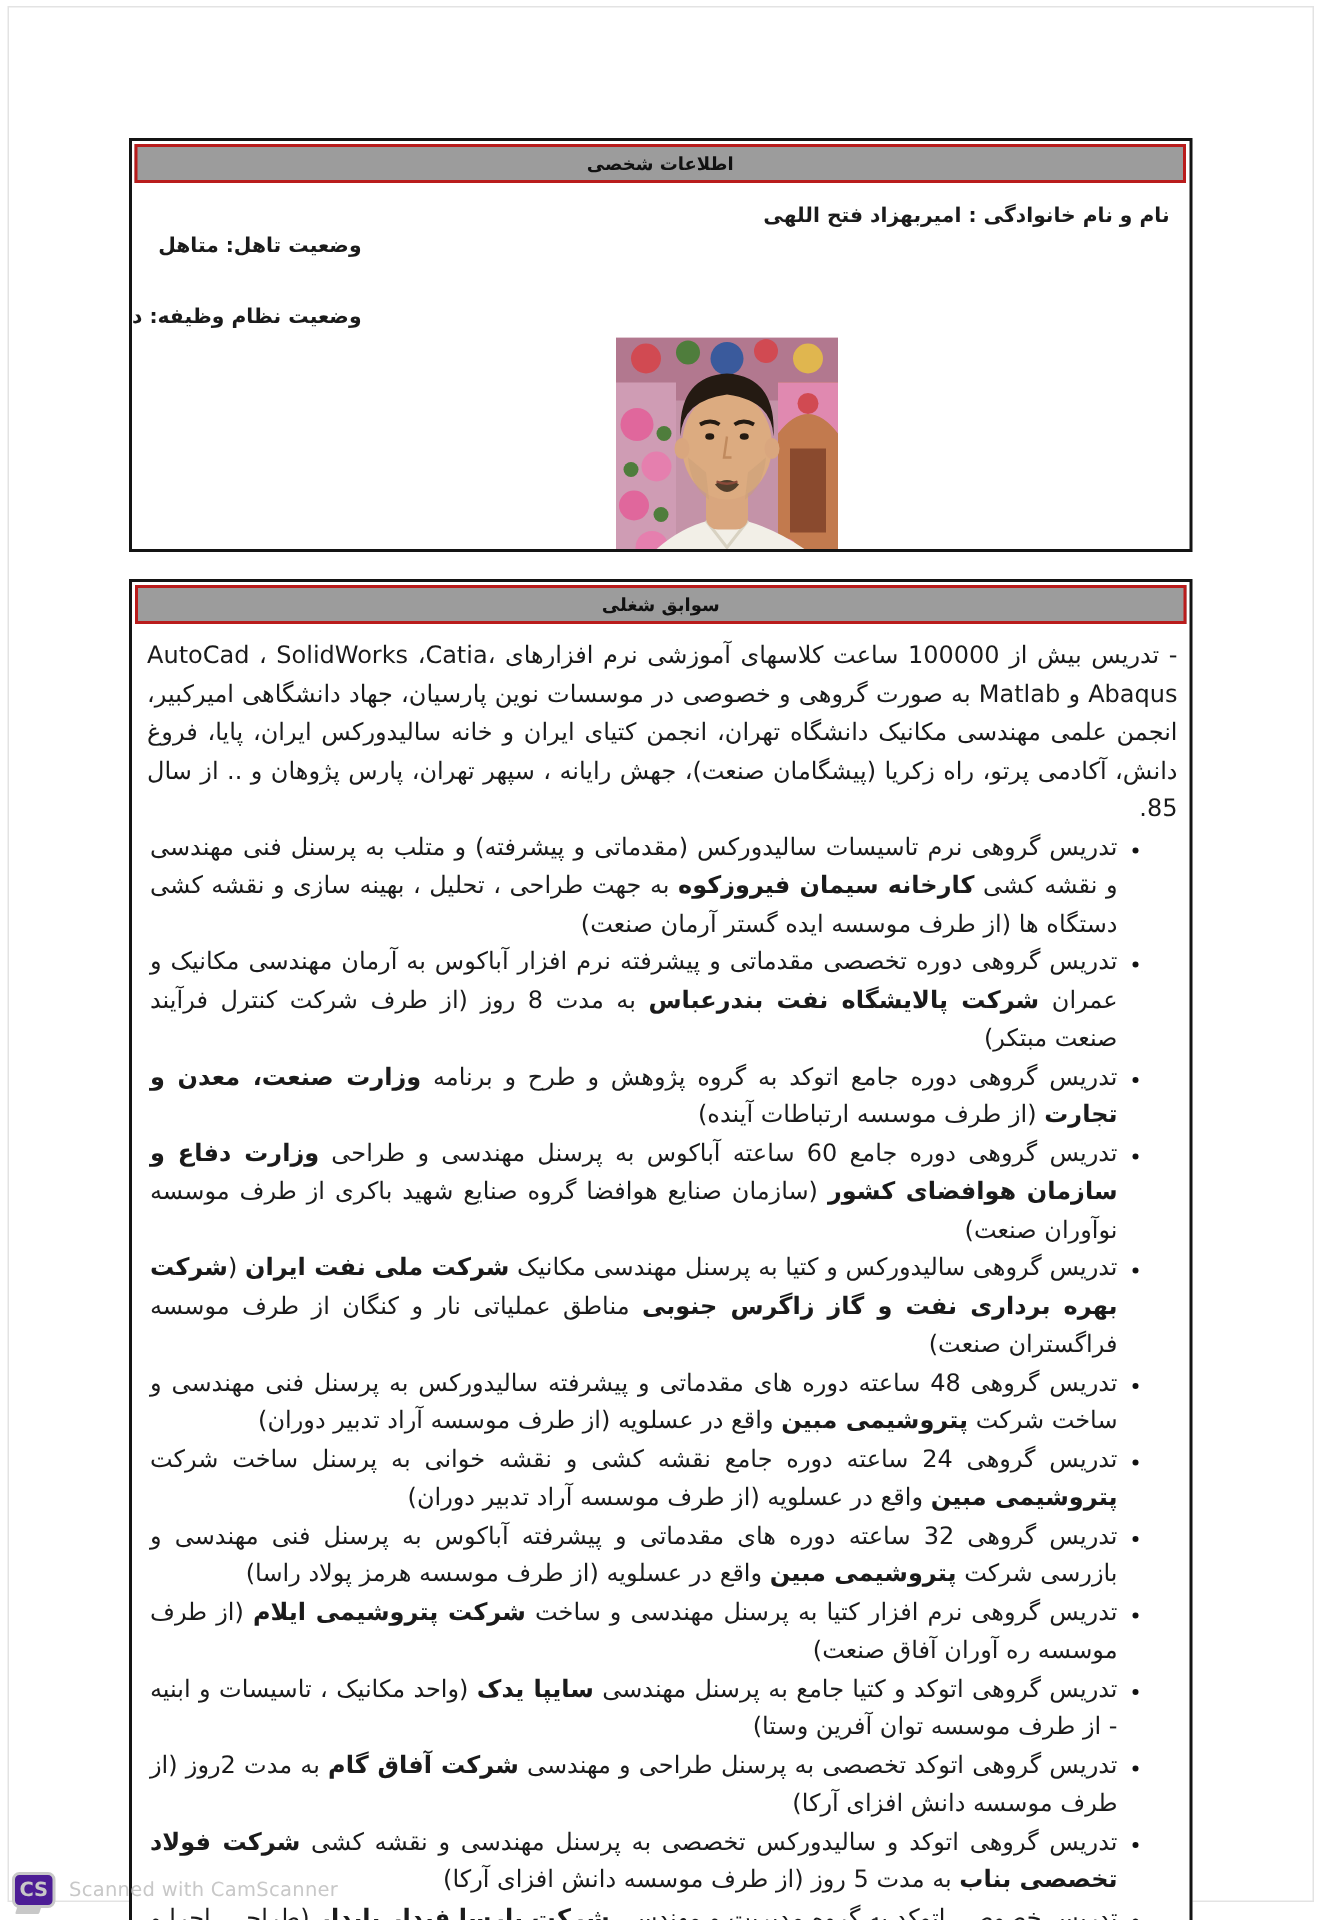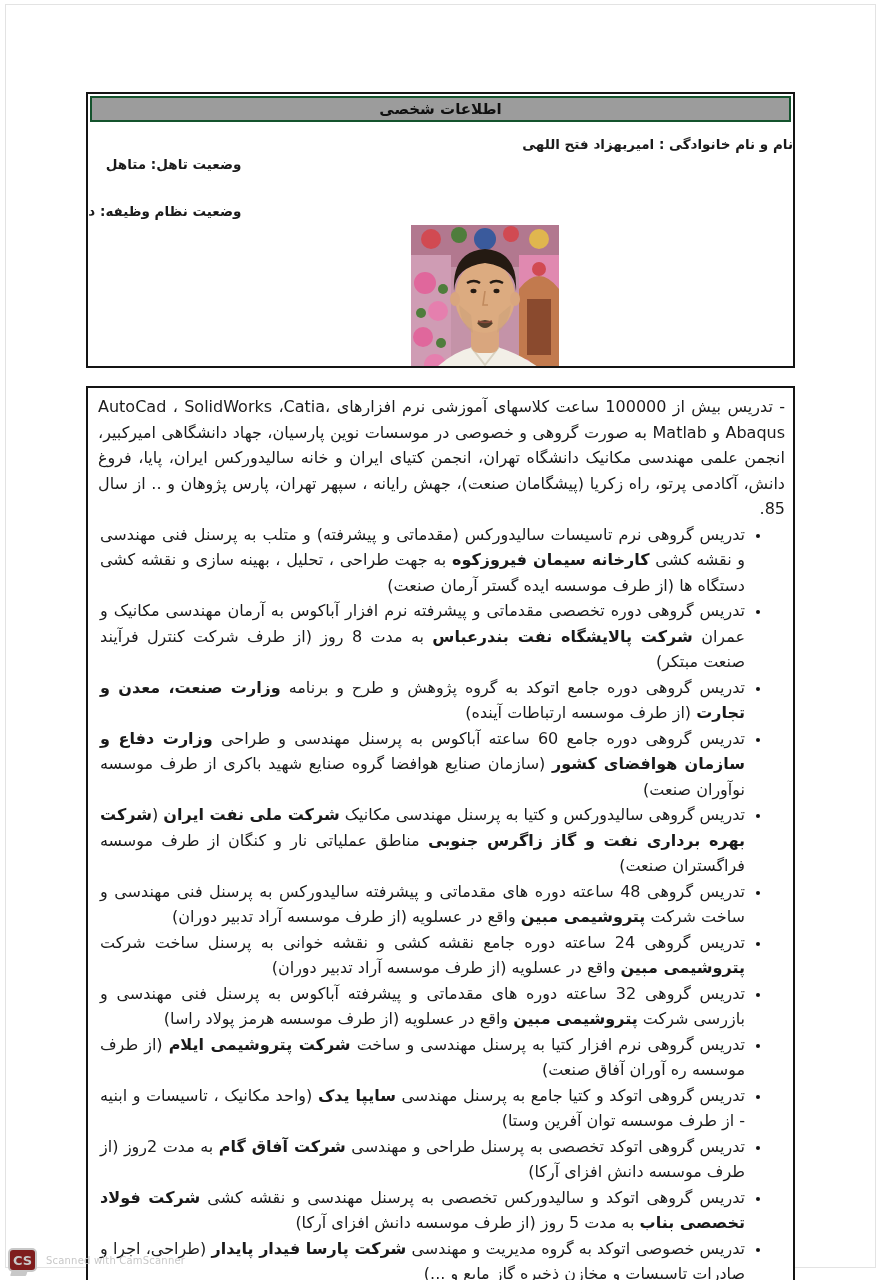--- a/index.html
+++ b/index.html
@@ -16,38 +16,38 @@
     border:1px solid #e3e3e3;
     pointer-events:none;
   }
   .doc {
     position:absolute; left:86px; top:92px; width:709px;
     direction:rtl;
   }
   .box { border:2px solid #141414; background:#fff; }
   .box-header {
     margin:2px;
-    border:2px solid #14532d;
+    border:2px solid #b91c1c;
     background:#9c9c9c;
     text-align:center;
     font-weight:bold;
-    font-size:15px;
+    font-size:12px;
     line-height:20px;
     padding:1px 0;
     color:#111;
   }
   
   .box1 { height:276px; display:flex; flex-direction:column; overflow:hidden; }
   .box1-body { flex:1; display:flex; flex-direction:column; }
   .info-grid {
     display:grid; grid-template-columns:53% 47%;
     padding-top:7px; font-weight:bold; font-size:13.5px;
   }
   .info-line { line-height:27px; white-space:nowrap; text-align:right; }
-  .col-right .info-line { }
+  .col-right .info-line { padding-right:13px; }
   .col-left .info-line { padding-right:178px;margin-top:20px; }
   .photo-wrap { margin-top:auto; display:flex; justify-content:center; }
   .photo-wrap svg { transform:translateX(44px); display:block; }
   
   .box2 { margin-top:18px; min-height:756px; }
   .box2-body { padding:6px 8px 10px 10px; font-size:16px; }
   .para { text-align:justify; line-height:25.5px; }
   .exp-list { list-style:disc; padding-right:40px; margin:0; }
   .exp-list li { text-align:justify; line-height:25.5px; padding-left:2px; }
   .exp-list li::marker { color:#111; font-size:13px; }
@@ -57,28 +57,28 @@
     position:absolute; left:8px; bottom:8px;
     display:flex; align-items:center; gap:9px;
     color:#c8c8c8;
   }
   .cs-logo {
     position:relative;
     width:29px; height:24px;
     border:2px solid #c8c8c8; border-radius:5px;
     display:flex; align-items:center; justify-content:center;
     font-weight:bold; font-size:13px; color:#c8c8c8;
-    background:#7f1d1d;
+    background:#4c1d95;
   }
   .cs-logo::after {
     content:""; position:absolute; left:1px; bottom:-6px;
     width:16px; height:6px; background:#c8c8c8;
     transform:skewX(-18deg); border-radius:1px;
   }
-  .cs-text { font-size:10px; letter-spacing:.2px; }
+  .cs-text { font-size:13px; letter-spacing:.2px; }
 </style>
 </head>
 <body>
 
 <div class="scan-frame"></div>
 
 <div class="doc">
 
   <section class="box box1">
     <div class="box-header">
@@ -143,20 +143,23 @@
           <path d="M66,98 Q74,92 82,98 Q74,108 66,98 Z" fill="#3a2a1c" opacity="0.85"></path>
           <path d="M67,96 Q74,99 81,96" stroke="#8a4a3a" stroke-width="1.6" fill="none"></path>
           <path d="M48,80 Q50,100 62,108 L60,90 Z" fill="#caa077" opacity="0.5"></path>
           <path d="M100,80 Q98,100 86,108 L88,90 Z" fill="#caa077" opacity="0.5"></path>
         </svg>
       </div>
     </div>
   </section>
 
   <section class="box box2">
+    <div class="box-header">
+      <span>سوابق شغلی</span>
+    </div>
     <div class="box2-body">
       <div class="para"><span>- تدریس بیش از 100000 ساعت کلاسهای آموزشی نرم افزارهای AutoCad ، SolidWorks ،Catia، Abaqus و Matlab به صورت گروهی و خصوصی در موسسات نوین پارسیان، جهاد دانشگاهی امیرکبیر، انجمن علمی مهندسی مکانیک دانشگاه تهران، انجمن کتیای ایران و خانه سالیدورکس ایران، پایا، فروغ دانش، آکادمی پرتو، راه زکریا (پیشگامان صنعت)، جهش رایانه ، سپهر تهران، پارس پژوهان و .. از سال 85.</span></div>
       <ul class="exp-list">
           <li><span>تدریس گروهی نرم تاسیسات سالیدورکس (مقدماتی و پیشرفته) و متلب به پرسنل فنی مهندسی و نقشه کشی </span><span class="bold">کارخانه سیمان فیروزکوه</span><span> به جهت طراحی ، تحلیل ، بهینه سازی و نقشه کشی دستگاه ها (از طرف موسسه ایده گستر آرمان صنعت)</span></li>
           <li><span>تدریس گروهی دوره تخصصی مقدماتی و پیشرفته نرم افزار آباکوس به آرمان مهندسی مکانیک و عمران </span><span class="bold">شرکت پالایشگاه نفت بندرعباس</span><span> به مدت 8 روز (از طرف شرکت کنترل فرآیند صنعت مبتکر)</span></li>
           <li><span>تدریس گروهی دوره جامع اتوکد به گروه پژوهش و طرح و برنامه </span><span class="bold">وزارت صنعت، معدن و تجارت</span><span> (از طرف موسسه ارتباطات آینده)</span></li>
           <li><span>تدریس گروهی دوره جامع 60 ساعته آباکوس به پرسنل مهندسی و طراحی </span><span class="bold">وزارت دفاع و سازمان هوافضای کشور</span><span> (سازمان صنایع هوافضا گروه صنایع شهید باکری از طرف موسسه نوآوران صنعت)</span></li>
           <li><span>تدریس گروهی سالیدورکس و کتیا به پرسنل مهندسی مکانیک </span><span class="bold">شرکت ملی نفت ایران</span><span> (</span><span class="bold">شرکت بهره برداری نفت و گاز زاگرس جنوبی</span><span> مناطق عملیاتی نار و کنگان از طرف موسسه فراگستران صنعت)</span></li>
           <li><span>تدریس گروهی 48 ساعته دوره های مقدماتی و پیشرفته سالیدورکس به پرسنل فنی مهندسی و ساخت شرکت </span><span class="bold">پتروشیمی مبین</span><span> واقع در عسلویه (از طرف موسسه آراد تدبیر دوران)</span></li>
           <li><span>تدریس گروهی 24 ساعته دوره جامع نقشه کشی و نقشه خوانی به پرسنل ساخت شرکت </span><span class="bold">پتروشیمی مبین</span><span> واقع در عسلویه (از طرف موسسه آراد تدبیر دوران)</span></li>

